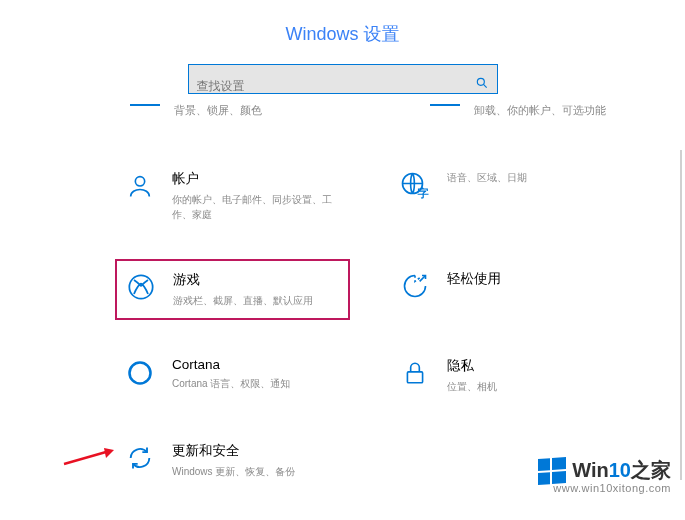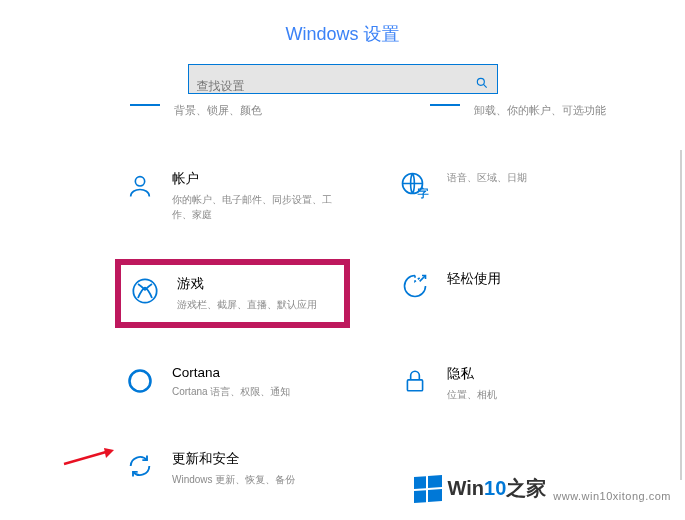--- a/index.html
+++ b/index.html
@@ -78,21 +78,21 @@
   }
   .tile {
     display: flex;
     gap: 16px;
     align-items: flex-start;
     padding: 10px 8px;
     cursor: pointer;
     border: 1px solid transparent;
   }
   .tile.active {
-    border: 6px solid #be185d;
+    border: 2px solid #be185d;
   }
   .tile-icon {
     width: 32px;
     height: 32px;
     flex-shrink: 0;
     color: #0078d7;
     display: flex;
     align-items: center;
     justify-content: center;
   }
@@ -111,22 +111,23 @@
   .red-arrow {
     position: absolute;
     left: 62px;
     top: 446px;
     color: #e81123;
   }
   
   .watermark {
     position: absolute;
     right: 10px;
-    bottom: 16px;
-    display: flex;
+    bottom: 24px;
+    display: flex;
+    flex-direction: column;
     align-items: flex-end;
     background: rgba(255,255,255,0.6);
     padding: 2px 4px;
   }
   .wm-top {
     display: flex;
     align-items: center;
     gap: 6px;
   }
   .win-logo {

